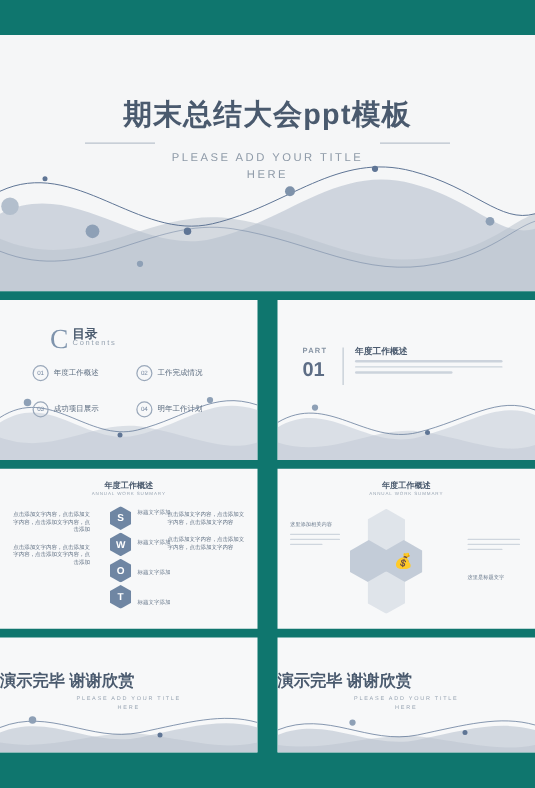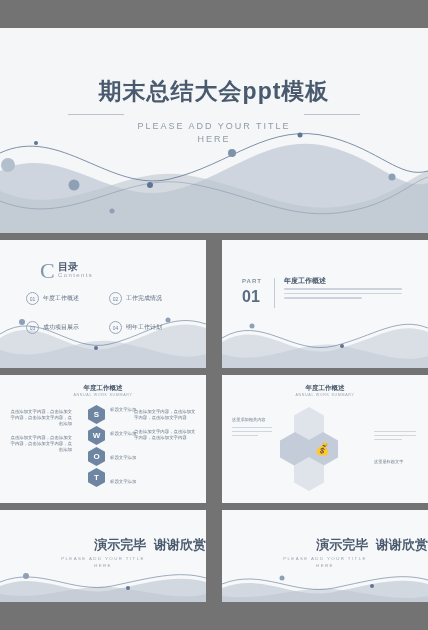--- a/index.html
+++ b/index.html
@@ -6,21 +6,21 @@
   html, body {
     margin: 0; padding: 0;
     width: 428px; height: 630px;
     background: #ffffff;
     font-family: "Liberation Sans", sans-serif;
     overflow: hidden;
   }
   #page {
     position: relative;
     width: 428px; height: 630px;
-    background: #737373;
+    background: #0f766e;
   }
 
   
   .slide {
     position: absolute;
     background: #f7f8f9;
     overflow: hidden;
   }
   .slide.half { width: 206px; }
 
@@ -163,21 +163,21 @@
   .hx .glyph { font-size: 12px; color: #5f7089; }
   .honey-note { position: absolute; font-size: 4.2px; color: #6b7b8e; }
   .honey-lines { position: absolute; }
   .honey-lines div { height: 1.4px; background: #cfd6de; margin-bottom: 2.5px; border-radius: 1px; }
 
   
   #slide-thanks-l { left: 0; top: 510px; height: 92px; }
   #slide-thanks-r { left: 222px; top: 510px; height: 92px; }
   .thanks-title {
     position: absolute; left: 0; right: 0; top: 26px;
-    text-align: right; font-size: 13px; font-weight: bold; color: #4a5a6e; font-family: Liberation Mono, monospace;
+    text-align: left; font-size: 13px; font-weight: bold; color: #4a5a6e;
   }
   .thanks-sub {
     position: absolute; left: 0; right: 0; top: 45px;
     text-align: center; font-size: 4.4px; letter-spacing: 1.4px; color: #9aa6b4;
     line-height: 7px;
   }
 </style>
 </head>
 <body>
 

